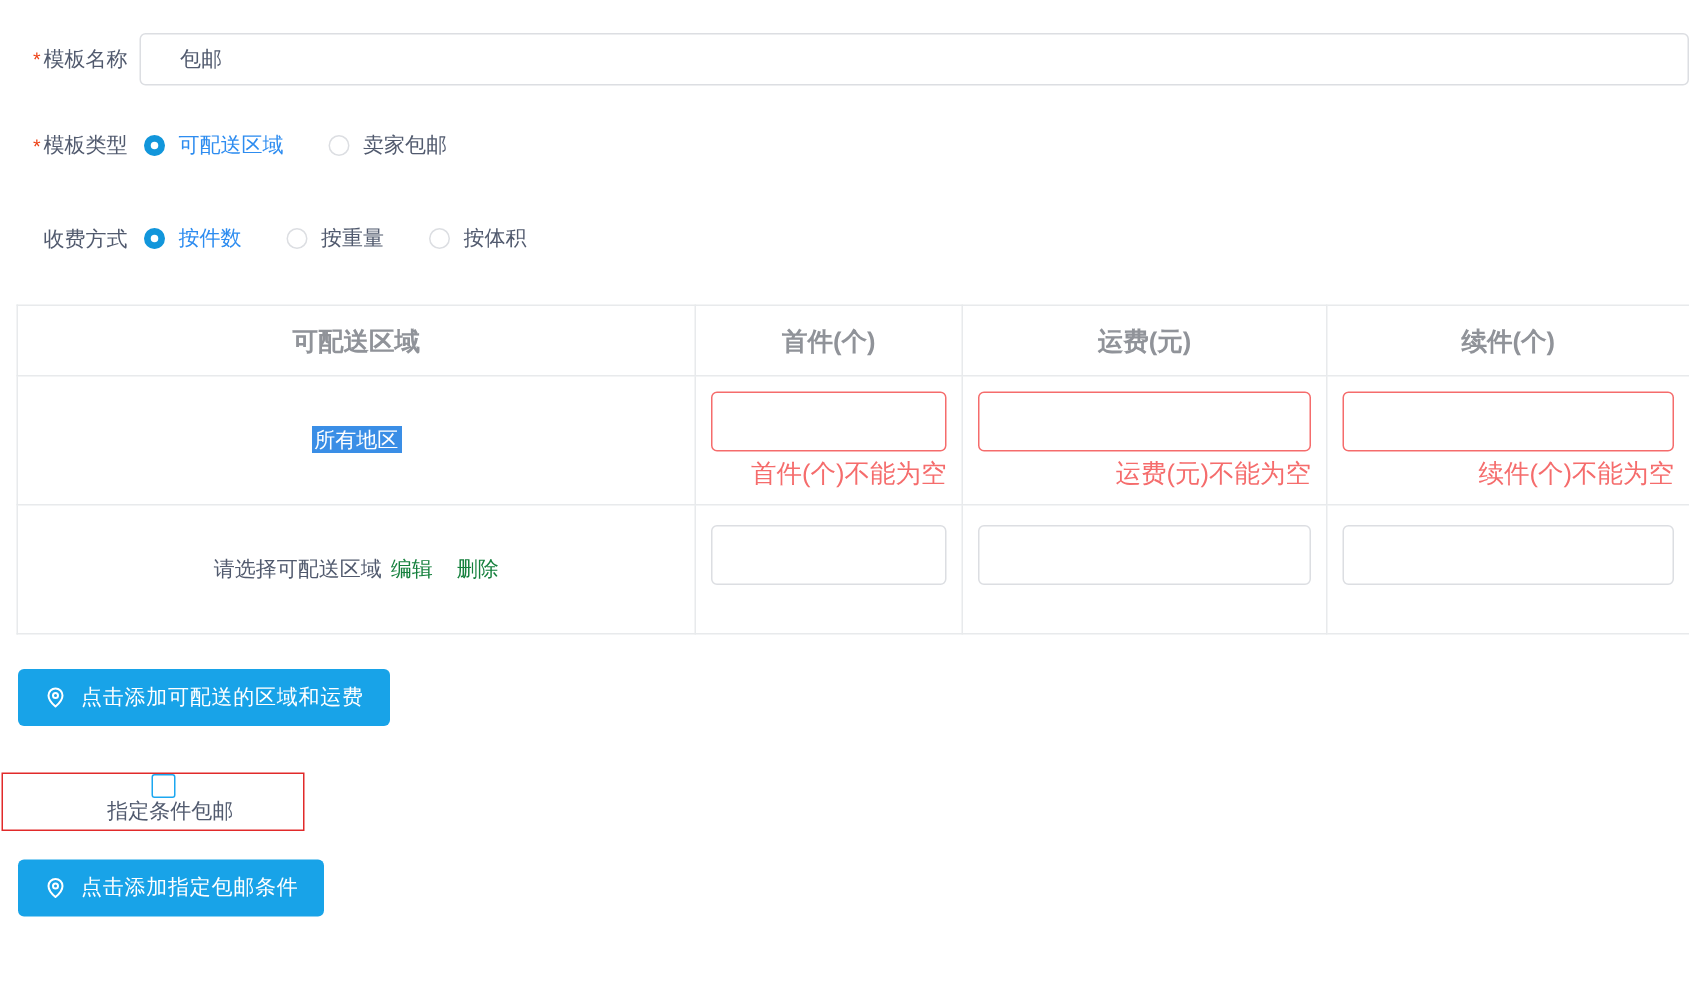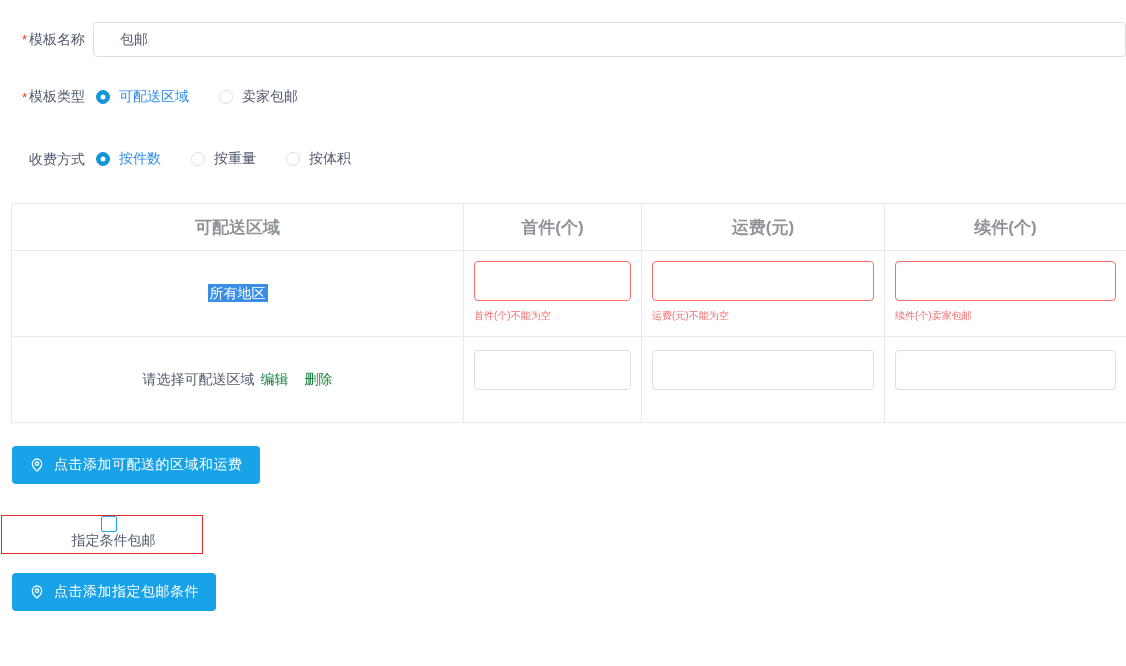--- a/index.html
+++ b/index.html
@@ -40,21 +40,21 @@
   .fee-table th { height: 47px; text-align: center; color: #909399; font-weight: bold; font-size: 17px; background: #fff; }
   .fee-table td { height: 86px; }
   .fee-table td.area-cell { text-align: center; vertical-align: middle; }
   .fee-table td.input-cell { vertical-align: top; padding: 10px 10px 0 10px; }
   .row-2 td.input-cell { padding-top: 13px; }
 
   .area-highlight { background: #3a8ee6; color: #fff; padding: 1px 2px; }
 
   .cell-input { width: 100%; height: 40px; border: 1px solid #dcdee2; border-radius: 4px; outline: none; padding: 0 10px; font-size: 14px; }
   .cell-input.error { border-color: #f56c6c; }
-  .error-msg { margin-top: 7px; color: #f56c6c; font-size: 10px; line-height: 16px; }
+  .error-msg { margin-top: 7px; color: #f56c6c; font-size: 17px; line-height: 16px; text-align: right; }
 
   .area-links { color: #515a6e; }
   .link { color: #15803d; text-decoration: none; cursor: pointer; }
   .link.edit { margin-left: 6px; }
   .link.delete { margin-left: 16px; }
 
   
   .btn-blue {
     display: inline-flex; align-items: center; margin-left: 12px; height: 38px; padding: 16px 17px;
     background: #18a3e8; color: #fff; border: none; border-radius: 4px; font-size: 14px; cursor: pointer;
@@ -140,21 +140,21 @@
       <td class="input-cell">
         <input class="cell-input error" type="text" style="">
         <div class="error-msg">首件(个)不能为空</div>
       </td>
       <td class="input-cell">
         <input class="cell-input error" type="text" style="">
         <div class="error-msg">运费(元)不能为空</div>
       </td>
       <td class="input-cell">
         <input class="cell-input error" type="text" style="">
-        <div class="error-msg">续件(个)卖家包邮</div>
+        <div class="error-msg">续件(个)不能为空</div>
       </td>
     </tr>
     <tr class="row-2">
       <td class="area-cell">
         <span class="area-links">
           <span>请选择可配送区域</span><a class="link edit">编辑</a><a class="link delete">删除</a>
         </span>
       </td>
       <td class="input-cell">
         <input class="cell-input" type="text" style="">

